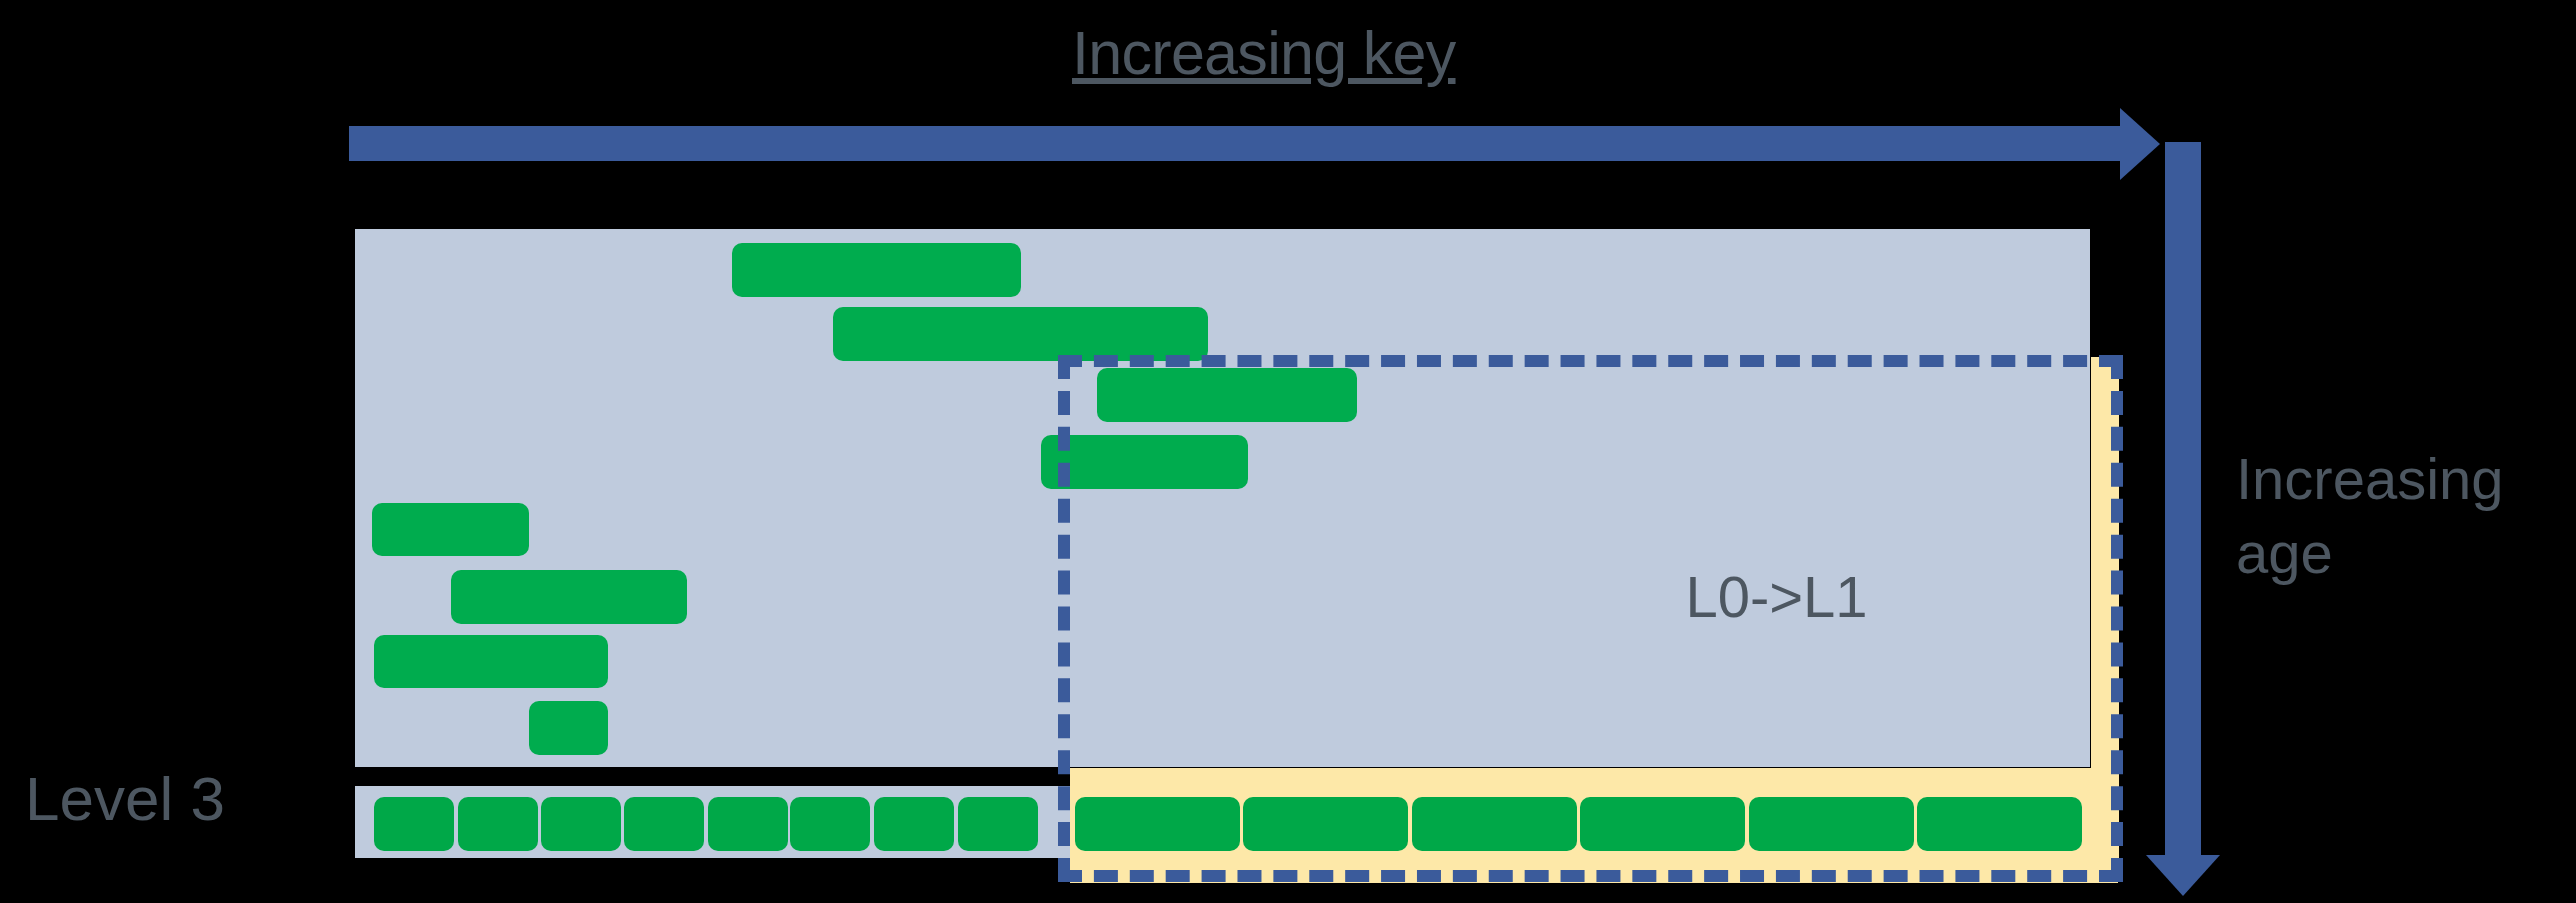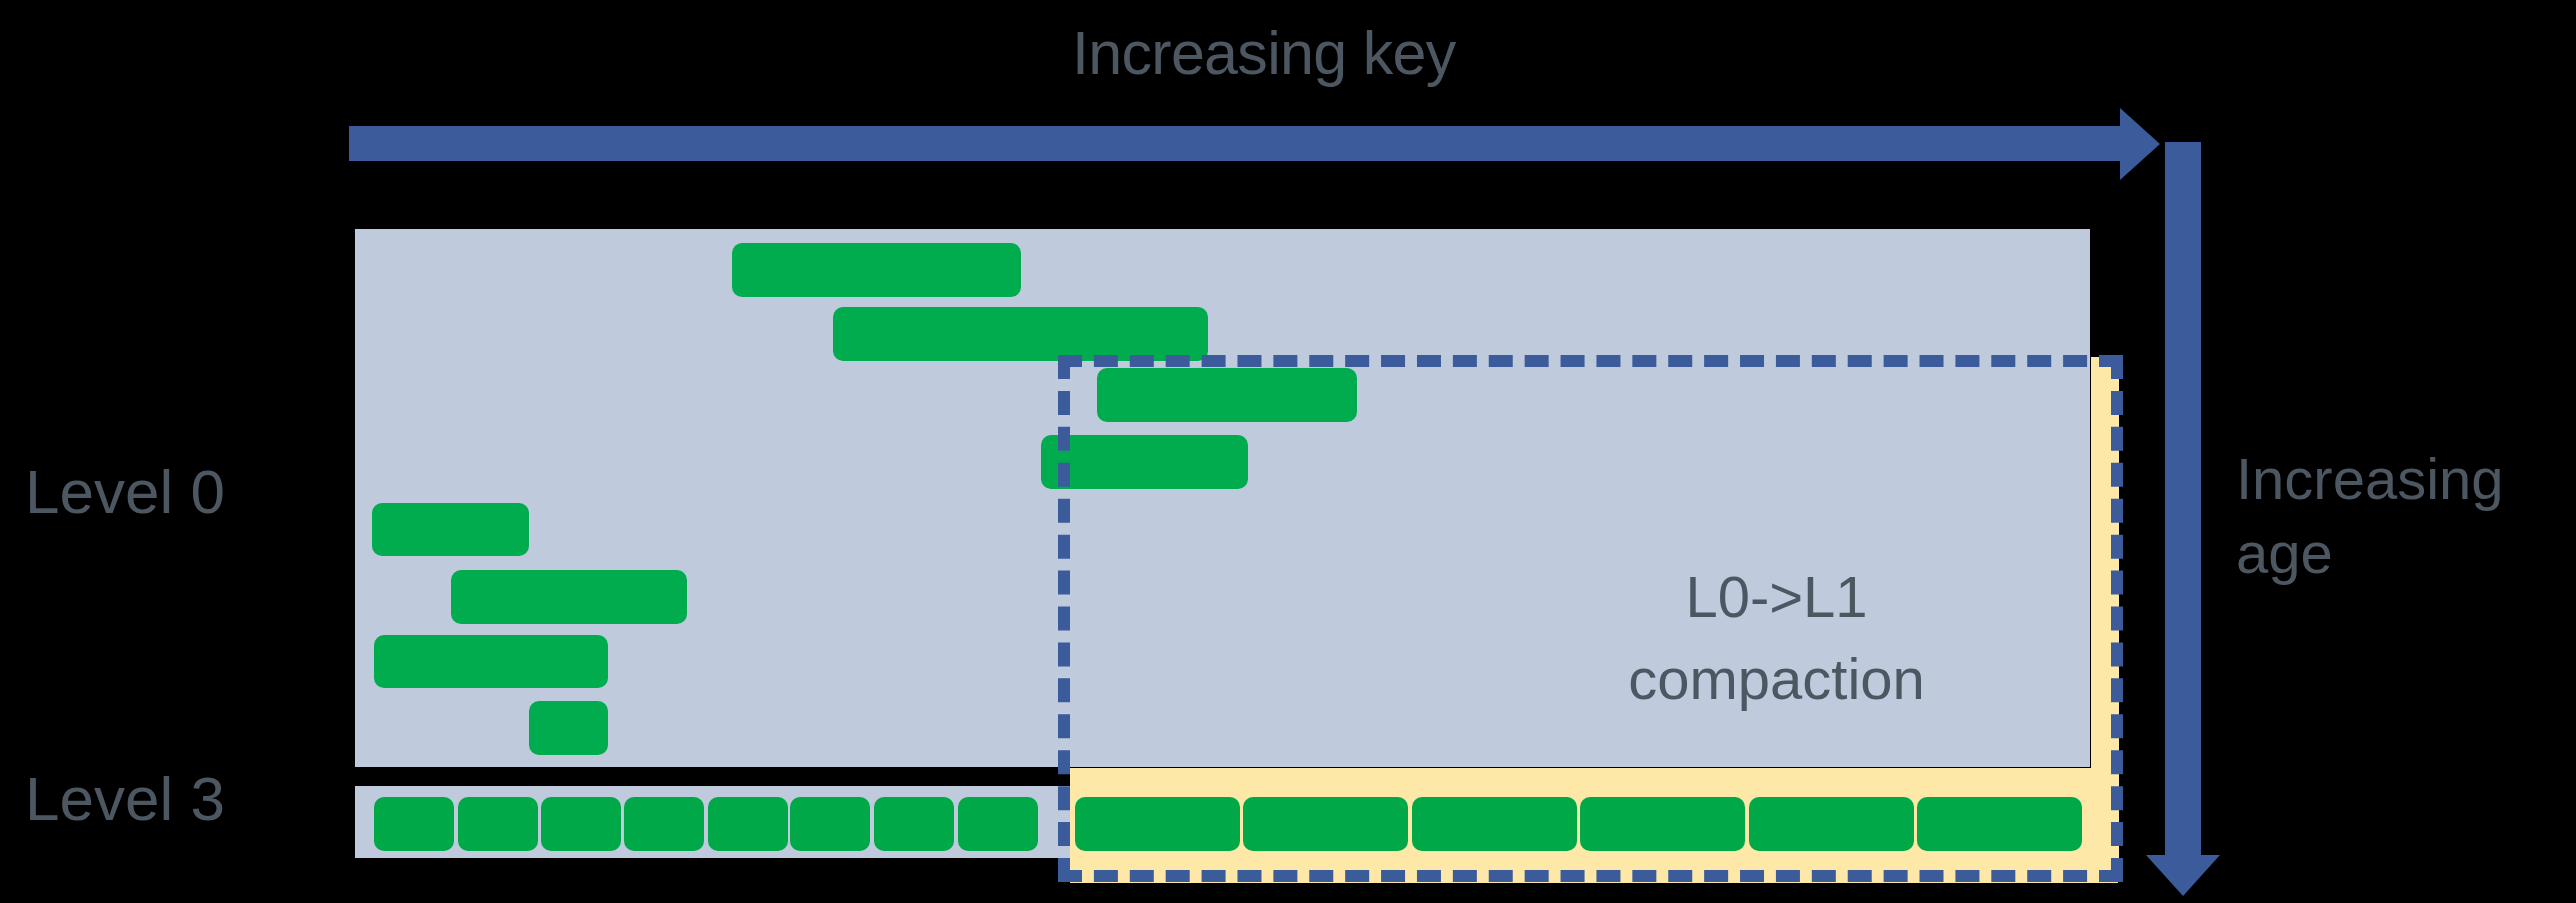--- a/index.html
+++ b/index.html
@@ -16,20 +16,21 @@
   .label{
     color:#4d5761;
     font-family:"Liberation Sans", sans-serif;
     white-space:nowrap;
     line-height:1.05;
   }
   #increasing-key-label{
     left:1072px; top:21px;
     font-size:61px;
     letter-spacing:-0.7px;
+    text-decoration:underline;
   }
   #increasing-age-label{
     left:2236px; top:442px;
     font-size:58px;
     width:304px;
     white-space:normal;
     line-height:1.28;
   }
   #level0-label{ left:25px; top:459px; font-size:62px; }
   #level1-label{ left:25px; top:766px; font-size:62px; }
@@ -131,21 +132,20 @@
 
   <div class="abs label" id="increasing-key-label">Increasing key</div>
 
   <div class="abs" id="key-arrow-shaft"></div>
   <div class="abs" id="key-arrow-head"></div>
 
   <div class="abs" id="age-arrow-shaft"></div>
   <div class="abs" id="age-arrow-head"></div>
   <div class="abs label" id="increasing-age-label">Increasing age</div>
 
-  <div class="abs label" id="level0-label">Level 0</div>
   <div class="abs label" id="level1-label">Level 3</div>
 
   <div class="abs" id="level0-panel"></div>
   <div class="abs" id="level0-bottom-rule"></div>
 
   <div class="abs" id="level1-panel"></div>
 
   <div class="abs" id="compaction-highlight-right"></div>
   <div class="abs" id="compaction-highlight"></div>
 
@@ -169,19 +169,18 @@
       <div class="sst-l1" style="left: 1075px; top: 797px; width: 165px; height: 54px;"></div>
       <div class="sst-l1" style="left: 1243px; top: 797px; width: 165px; height: 54px;"></div>
       <div class="sst-l1" style="left: 1412px; top: 797px; width: 165px; height: 54px;"></div>
       <div class="sst-l1" style="left: 1580px; top: 797px; width: 165px; height: 54px;"></div>
       <div class="sst-l1" style="left: 1749px; top: 797px; width: 165px; height: 54px;"></div>
       <div class="sst-l1" style="left: 1917px; top: 797px; width: 165px; height: 54px;"></div>
     </div>
 
   <div class="abs label" id="compaction-label">
     <div>L0-&gt;L1</div>
-    <div>compaction</div>
   </div>
 
   <div class="abs" id="compaction-dashed"></div>
 
 </div>
 
 
 </body></html>

